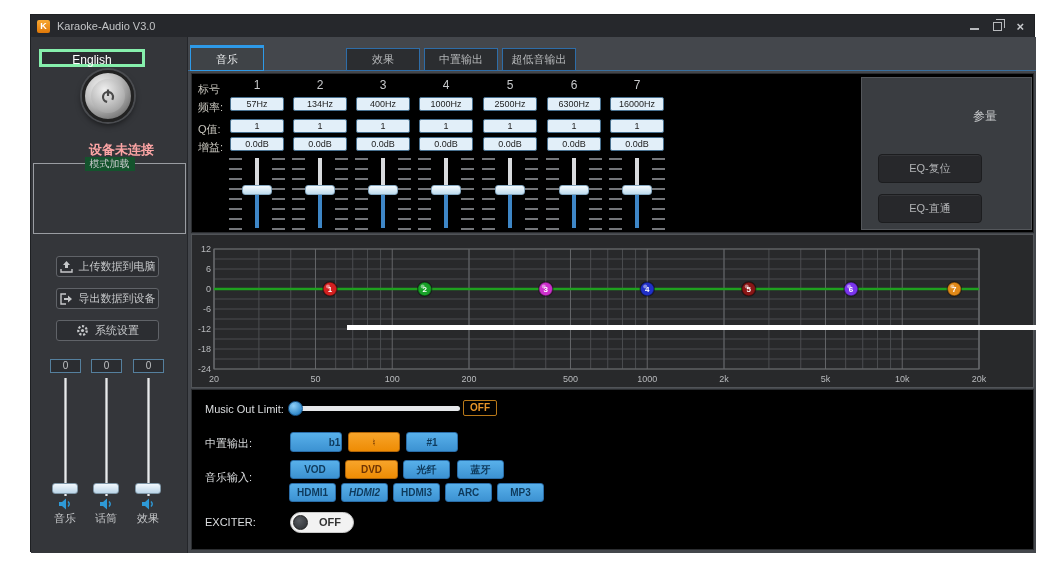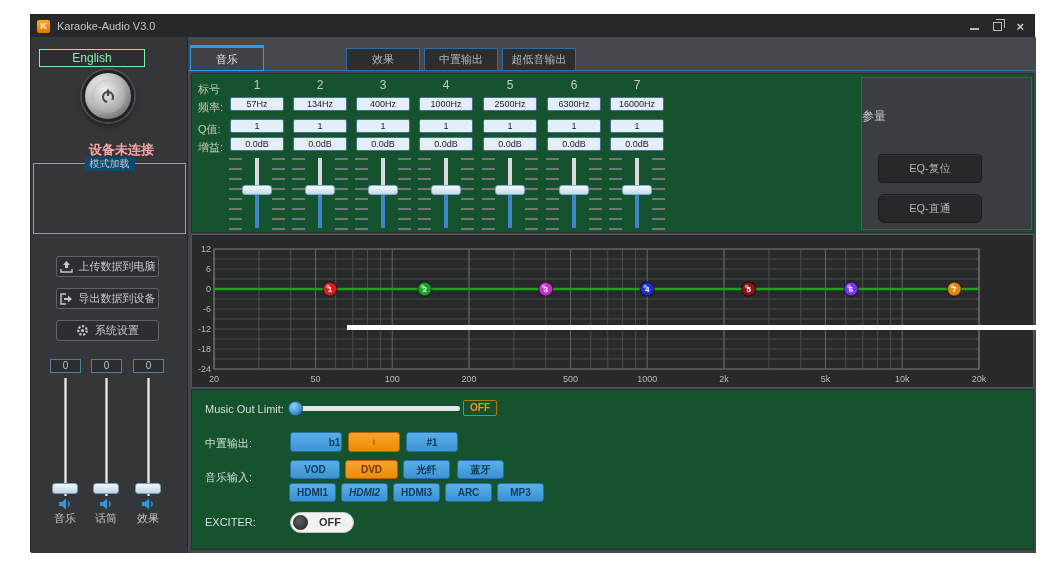--- a/index.html
+++ b/index.html
@@ -20,34 +20,34 @@
   .win-min { width:9px; height:8px; border-bottom:2px solid #b8babd; }
   .win-max { position:relative; width:9px; height:9px; border:1px solid #b8babd; }
   .win-max::after { content:""; position:absolute; left:2px; top:-4px; width:8px; height:8px;
                     border:1px solid #b8babd; border-left:none; border-bottom:none; }
   .win-close { color:#c8cacd; font-size:13px; line-height:13px; font-weight:bold; }
 
   
   .sidebar { position:absolute; left:0; top:22px; width:157px; height:516px; background:#34363a;
              border-right:1px solid #24262a; }
   .lang-btn { position:absolute; left:8px; top:12px; width:106px; height:18px; background:#2b2d31;
-              border:1px solid #86efac; color:#86efac; font-size:12px; text-align:center; line-height:16px; }
+              border:3px solid #86efac; color:#ffffff; font-size:12px; text-align:center; line-height:16px; }
   .knob { position:absolute; left:51px; top:33px; width:52px; height:52px; border-radius:50%;
           background:radial-gradient(circle at 35% 30%, #f2f2f2, #b9b9b9 45%, #6a6a6a 85%, #3a3a3a 100%);
           border:3px solid #222; box-shadow:0 0 0 2px #4a4c50, 0 3px 6px rgba(0,0,0,.6);
           display:flex; align-items:center; justify-content:center; }
   .knob-inner { width:34px; height:34px; border-radius:50%;
           background:radial-gradient(circle at 40% 32%, #efefef, #b5b5b5 60%, #8a8a8a 100%);
           display:flex; align-items:center; justify-content:center; }
   .device-status { position:absolute; left:0; top:104px; width:181px; text-align:center;
           color:#fca5a5; font-size:13px; font-weight:bold; }
   .groupbox { position:absolute; left:2px; top:126px; width:153px; height:71px;
           border:1px solid #9a9da2; }
   .groupbox-label { position:absolute; left:50%; top:-7px; transform:translateX(-50%);
-          background:#0c4a6e; color:#c6c8ca; font-size:10px; padding:0 5px; white-space:nowrap; }
+          background:#14532d; color:#c6c8ca; font-size:10px; padding:0 5px; white-space:nowrap; }
   .mode-grid { position:absolute; left:2px; top:5px; width:147px; height:62px;
           display:grid; grid-template-columns:repeat(4,1fr); grid-template-rows:repeat(2,1fr); gap:2px; }
   .mode-btn { background:linear-gradient(#5ab0ea,#3c8fd0); border:1px solid #2a6da8;
           color:#10334f; font-size:10px; display:flex; align-items:center; justify-content:center; }
   .mode-btn.active { background:linear-gradient(#f7a62a,#ee8a02); border-color:#b06508; color:#6e3404; }
   .dark-btn { position:absolute; left:25px; width:103px; height:21px; background:#2c2e32;
           border:1px solid #606368; border-radius:3px; color:#c6c8ca; font-size:11px;
           display:flex; align-items:center; justify-content:center; gap:6px; }
   .vbox0 { position:absolute; width:31px; height:14px; top:322px; background:#2b2d31;
           border:1px solid #55809e; color:#c0c2c4; font-size:10px; text-align:center; line-height:12px; }
@@ -59,42 +59,42 @@
   .spk { position:absolute; top:459px; width:14px; height:12px; }
 
   
   .main { position:absolute; left:157px; top:22px; width:848px; height:516px; background:#44474c; }
   .tabbar-line { position:absolute; left:0; top:33px; width:100%; height:1px; background:#3a6f9e; }
   .tab { position:absolute; top:11px; width:74px; height:23px; background:#2b2d30;
          border:1px solid #2e6da8; color:#b4b6b8; font-size:11px; text-align:center; line-height:21px; }
   .tab.active { top:8px; height:26px; background:#3f4347; border-color:#2e9ae8;
          border-top:3px solid #2e9ae8; color:#e8eaec; line-height:22px; }
 
-  .panel { position:absolute; background:#14532d; border:1px solid #2b2d30; }
+  .panel { position:absolute; background:#000000; border:1px solid #2b2d30; }
   .eq-panel   { left:3px; top:36px;  width:843px; height:160px; }
   .graph-panel{ left:3px; top:197px; width:843px; height:154px; background:#28292b; border:1px solid #515458; }
   .bottom-panel{ left:3px; top:352px; width:843px; height:161px; }
 
   .eq-rowlabel { position:absolute; left:6px; color:#c6c4bc; font-size:11px; }
   .eq-ch { position:absolute; top:0; width:60px; height:160px; }
   .eq-num { position:absolute; left:0; top:4px; width:60px; text-align:center; color:#c8cacc; font-size:12px; }
   .vbox { position:absolute; left:3px; width:54px; height:14px; background:#e2eff9;
           border:1px solid #48708f; border-radius:2px; color:#1c1c1c; font-size:9px;
           text-align:center; line-height:12px; }
   .eq-slider { position:absolute; left:0; top:84px; width:60px; height:72px; }
   .tickcol { position:absolute; top:0; width:13px; height:72px;
           background:repeating-linear-gradient(to bottom,#74767a 0 2px,transparent 2px 10px); }
   .strack-top { position:absolute; left:28px; width:4px; top:0; height:33px; background:#d9dbde; }
   .strack-bot { position:absolute; left:28px; width:4px; top:33px; height:37px; background:#3e86c6; }
   .eq-handle { position:absolute; left:15px; top:27px; width:30px; height:10px; border-radius:3px;
           background:linear-gradient(#f4fafe,#bfdcee); border:1px solid #86a8c0; }
 
   .param-panel { position:absolute; left:669px; top:3px; width:171px; height:153px;
           background:#3a3d41; border:1px solid #54575b; }
-  .param-title { position:absolute; left:0; top:30px; width:135px; text-align:left;
+  .param-title { position:absolute; left:0; top:30px; width:135px; text-align:right;
           color:#c6c8ca; font-size:12px; }
   .param-btn { position:absolute; left:16px; width:104px; height:29px; background:#27282b;
           border:1px solid #1c1d1f; border-radius:4px; color:#b2b4b6; font-size:11px;
           display:flex; align-items:center; justify-content:center;
           box-shadow:inset 0 1px 0 rgba(255,255,255,.06); }
 
   
   .b-label { position:absolute; color:#dcdee0; font-size:11px;text-align:right; }
   .h-track { position:absolute; left:98px; top:16px; width:170px; height:5px; background:#e6e8ea; border-radius:3px; }
   .h-handle { position:absolute; left:96px; top:11px; width:15px; height:15px; border-radius:50%;
@@ -306,21 +306,21 @@
                 <div class="strack-top"></div>
                 <div class="strack-bot"></div>
                 <div class="eq-handle"></div>
               </div>
             </div>
           </div>
         <div class="param-panel">
           <div class="param-title">参量</div>
           <div id="param-buttons">
               <div class="param-btn" style="top: 76px;">EQ-复位</div>
-              <div class="param-btn" style="top: 116px; border-radius: 6px;">EQ-直通</div>
+              <div class="param-btn" style="top: 116px;">EQ-直通</div>
             </div>
         </div>
       </div>
 
       <div class="panel graph-panel">
         <svg id="eq-graph" width="841" height="152">
             <line x1="22" x2="787" y1="134" y2="134" stroke="#4b4d50" stroke-width="1"></line>
             <line x1="22" x2="787" y1="124" y2="124" stroke="#4b4d50" stroke-width="1"></line>
             <line x1="22" x2="787" y1="114" y2="114" stroke="#4b4d50" stroke-width="1"></line>
             <line x1="22" x2="787" y1="104" y2="104" stroke="#4b4d50" stroke-width="1"></line>

